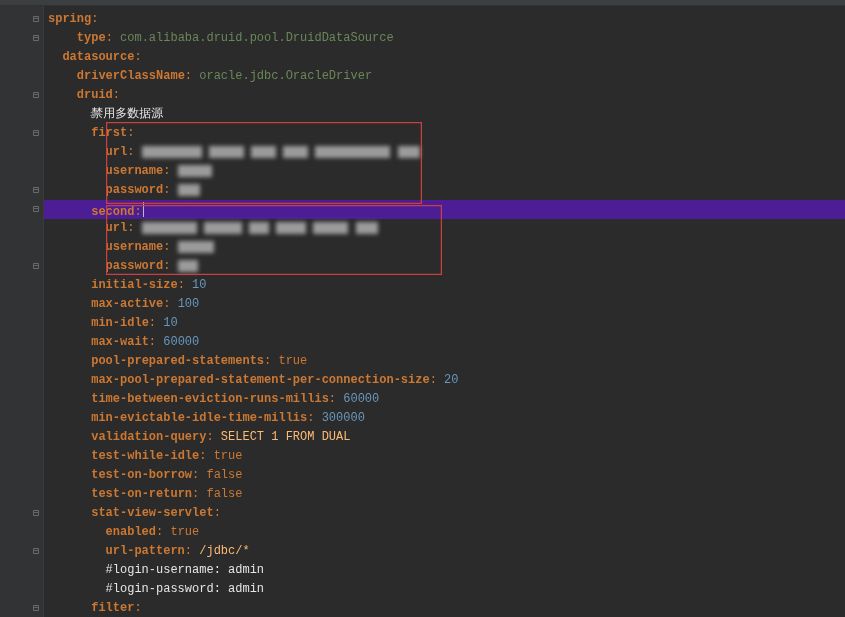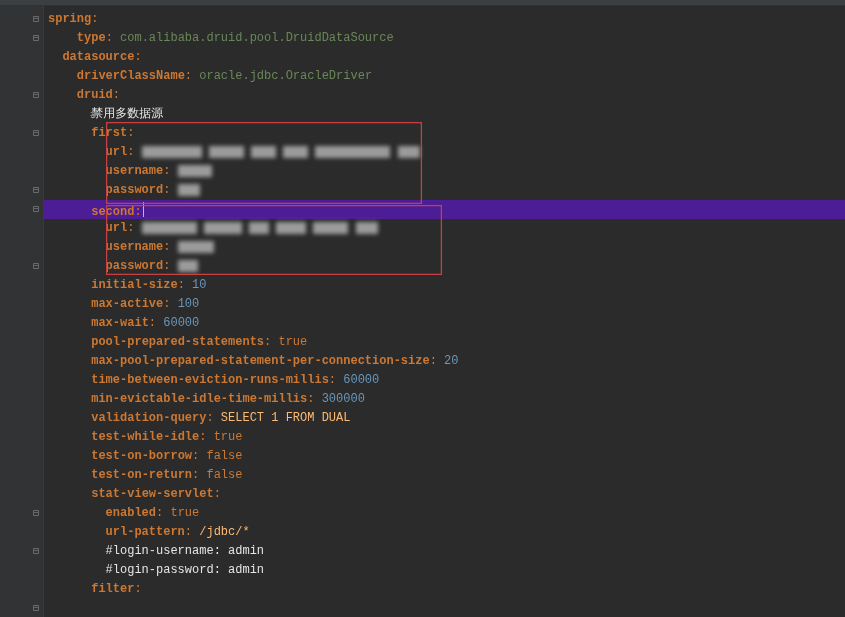--- a/index.html
+++ b/index.html
@@ -122,20 +122,21 @@
     <div class="line">      <span class="key">first</span><span class="colon">:</span></div>
     <div class="line">        <span class="key">url</span><span class="colon">:</span> <span class="masked" style="width:60px;"></span> <span class="masked" style="width:35px;"></span> <span class="masked" style="width:25px;"></span> <span class="masked" style="width:25px;"></span> <span class="masked" style="width:75px;"></span> <span class="masked" style="width:22px;"></span></div>
     <div class="line">        <span class="key">username</span><span class="colon">:</span> <span class="masked" style="width:34px;"></span></div>
     <div class="line">        <span class="key">password</span><span class="colon">:</span> <span class="masked" style="width:22px;"></span></div>
     <div class="line current-line">      <span class="key">second</span><span class="colon">:</span><span class="caret" style="position:relative;display:inline-block;top:2px;margin-left:1px;"></span></div>
     <div class="line">        <span class="key">url</span><span class="colon">:</span> <span class="masked" style="width:55px;"></span> <span class="masked" style="width:38px;"></span> <span class="masked" style="width:20px;"></span> <span class="masked" style="width:30px;"></span> <span class="masked" style="width:35px;"></span> <span class="masked" style="width:22px;"></span></div>
     <div class="line">        <span class="key">username</span><span class="colon">:</span> <span class="masked" style="width:36px;"></span></div>
     <div class="line">        <span class="key">password</span><span class="colon">:</span> <span class="masked" style="width:20px;"></span></div>
     <div class="line">      <span class="key">initial-size</span><span class="colon">:</span> <span class="num">10</span></div>
     <div class="line">      <span class="key">max-active</span><span class="colon">:</span> <span class="num">100</span></div>
+    <div class="line">      <span class="key">min-idle</span><span class="colon">:</span> <span class="num">10</span></div>
     <div class="line">      <span class="key">max-wait</span><span class="colon">:</span> <span class="num">60000</span></div>
     <div class="line">      <span class="key">pool-prepared-statements</span><span class="colon">:</span> <span class="bool">true</span></div>
     <div class="line">      <span class="key">max-pool-prepared-statement-per-connection-size</span><span class="colon">:</span> <span class="num">20</span></div>
     <div class="line">      <span class="key">time-between-eviction-runs-millis</span><span class="colon">:</span> <span class="num">60000</span></div>
     <div class="line">      <span class="key">min-evictable-idle-time-millis</span><span class="colon">:</span> <span class="num">300000</span></div>
     <div class="line">      <span class="key">validation-query</span><span class="colon">:</span> <span class="plain">SELECT 1 FROM DUAL</span></div>
     <div class="line">      <span class="key">test-while-idle</span><span class="colon">:</span> <span class="bool">true</span></div>
     <div class="line">      <span class="key">test-on-borrow</span><span class="colon">:</span> <span class="bool">false</span></div>
     <div class="line">      <span class="key">test-on-return</span><span class="colon">:</span> <span class="bool">false</span></div>
     <div class="line">      <span class="key">stat-view-servlet</span><span class="colon">:</span></div>

